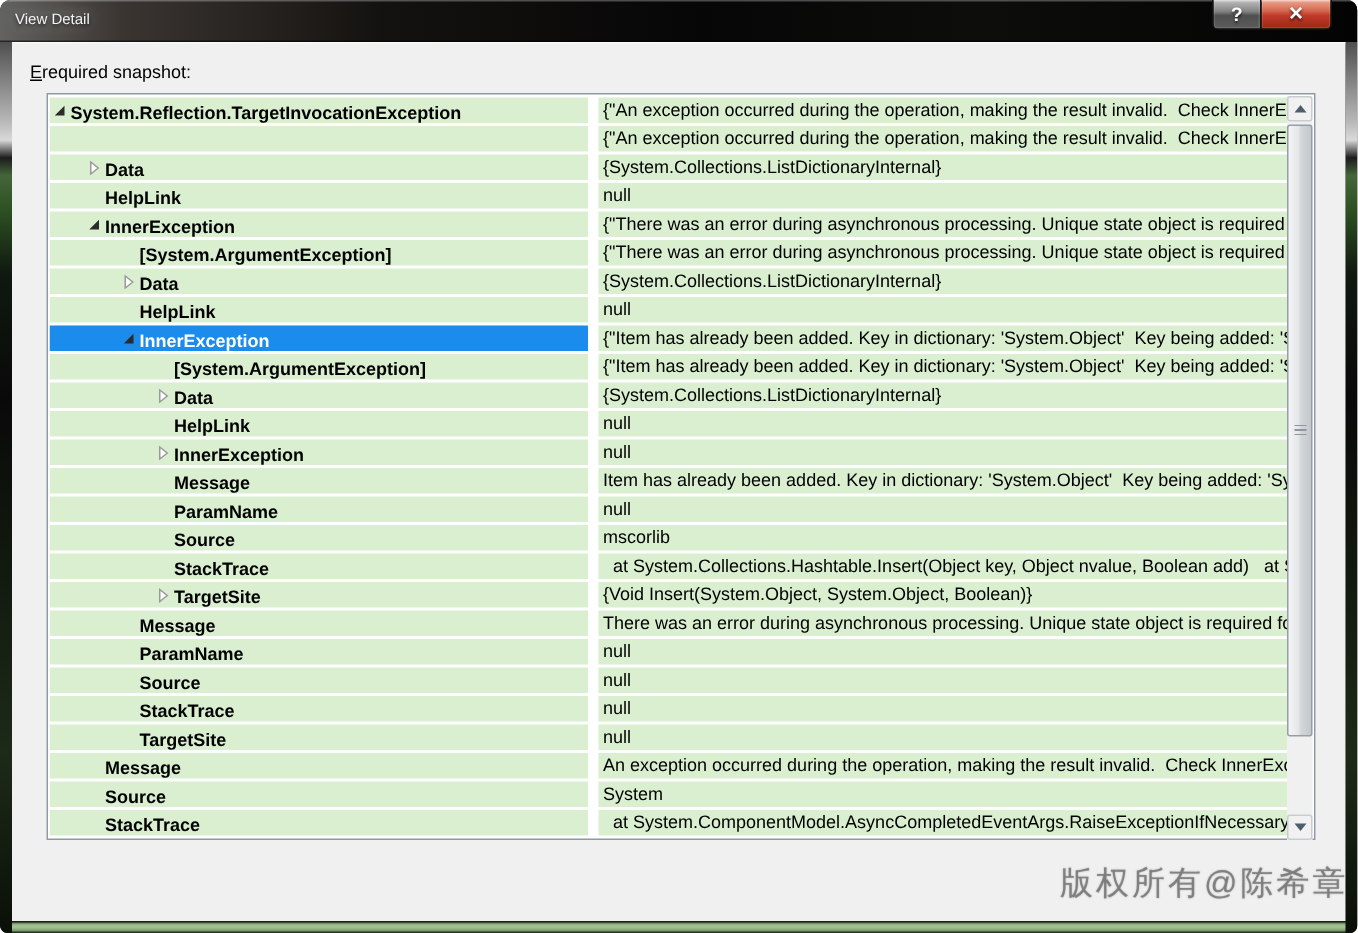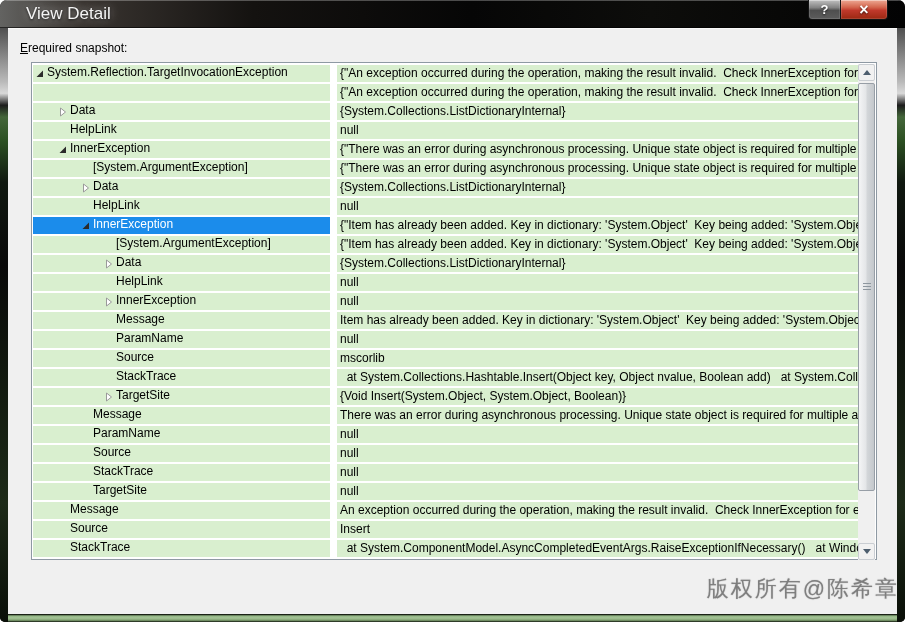--- a/index.html
+++ b/index.html
@@ -9,21 +9,21 @@
     font-family:"Liberation Sans","DejaVu Sans",sans-serif;
     border-radius:7px 7px 5px 5px;overflow:hidden;background:#000;
   }
   
   .titlebar{
     position:absolute;left:0;top:0;width:905px;height:28px;
     background:linear-gradient(90deg,#636361 0%,#3a3531 9%,#141210 28%,#060606 52%,#0d0d0b 72%,#030303 100%);
     box-shadow:inset 0 1px 0 rgba(255,255,255,0.28), inset 0 -1px 0 rgba(0,0,0,0.6);
   }
   .title-text{
-    position:absolute;left:26px;top:0;line-height:27px;font-size:17px;color:#f4f4f4;
+    position:absolute;left:10px;top:0;line-height:27px;font-size:10px;color:#f4f4f4;
     text-shadow:0 0 10px rgba(255,255,255,0.55),0 1px 3px rgba(0,0,0,0.95);
   }
   .caption{position:absolute;right:17px;top:0;display:flex;}
   .cap-btn{
     height:20px;border:1px solid #141414;border-top:none;
     display:flex;align-items:center;justify-content:center;
     box-shadow:inset 0 1px 0 rgba(255,255,255,0.35), inset 0 0 0 1px rgba(255,255,255,0.12);
     cursor:default;
   }
   .btn-help{width:33px;border-radius:0 0 0 4px;
@@ -51,22 +51,22 @@
   .snapshot-label{position:absolute;left:12px;top:13px;font-size:12px;color:#000;}
   .accel{text-decoration:underline;}
   
   .tree{
     position:absolute;left:23px;top:34px;width:846px;height:498px;
     border:1px solid #8e99a3;background:#ffffff;
   }
   .rows{position:absolute;left:1px;top:1px;width:827px;height:495px;padding-top:1px;overflow:hidden;}
   .trow{height:19px;display:flex;}
   .ncell{
-    width:297px;height:17px;background:var(--row-bg);
-    display:flex;align-items:flex-start;margin-right:7px;overflow:hidden;
+    width:359px;height:17px;background:var(--row-bg);
+    display:flex;align-items:flex-end;margin-right:7px;overflow:hidden;font-weight:bold;
   }
   .ncell.sel{background:var(--selection-bg);color:var(--selection-fg);}
   .indent{height:17px;flex:none;}
   .expander{width:14px;height:17px;flex:none;display:flex;align-items:center;justify-content:center;}
   .nlabel{font-size:12px;white-space:nowrap;}
   .vcell{
     flex:1;height:17px;background:var(--row-bg);font-size:12px;color:#000;
     line-height:17px;white-space:pre;overflow:hidden;padding-left:3px;
   }
   
@@ -348,21 +348,21 @@
               <span class="nlabel">Message</span>
             </div>
             <div class="vcell">An exception occurred during the operation, making the result invalid.  Check InnerException for exception details.</div>
           </div>
           <div class="trow">
             <div class="ncell">
               <span class="indent" style="width: 23px;"></span>
               <span class="expander"></span>
               <span class="nlabel">Source</span>
             </div>
-            <div class="vcell">Insert</div>
+            <div class="vcell">System</div>
           </div>
           <div class="trow">
             <div class="ncell">
               <span class="indent" style="width: 23px;"></span>
               <span class="expander"></span>
               <span class="nlabel">StackTrace</span>
             </div>
             <div class="vcell">  at System.ComponentModel.AsyncCompletedEventArgs.RaiseExceptionIfNecessary()   at Windows</div>
           </div>
         </div>

